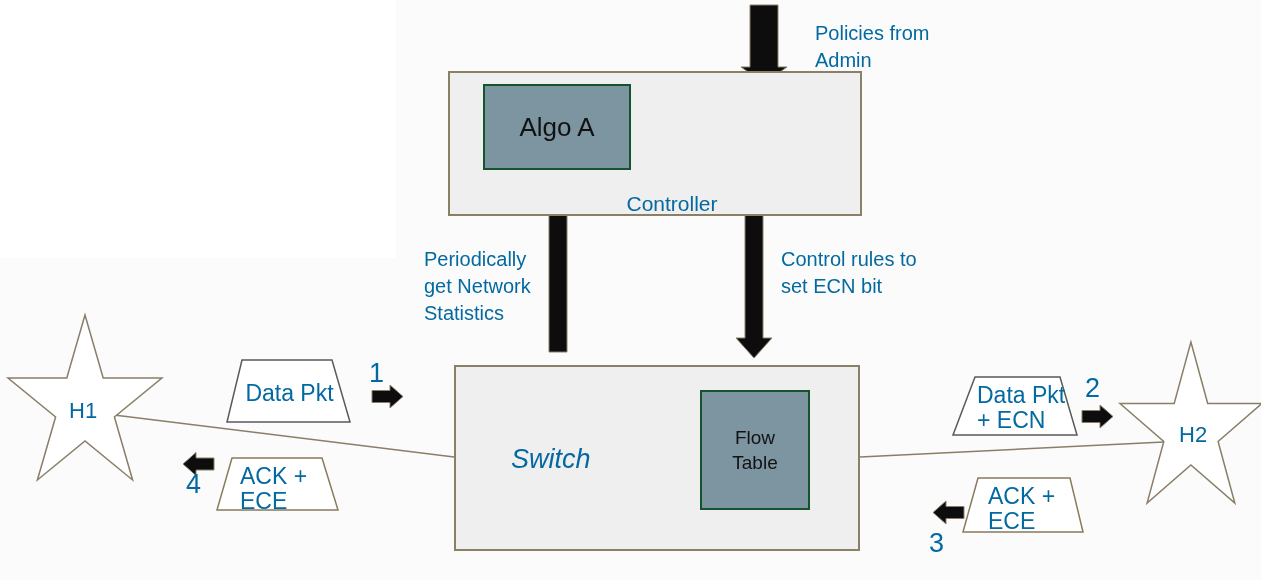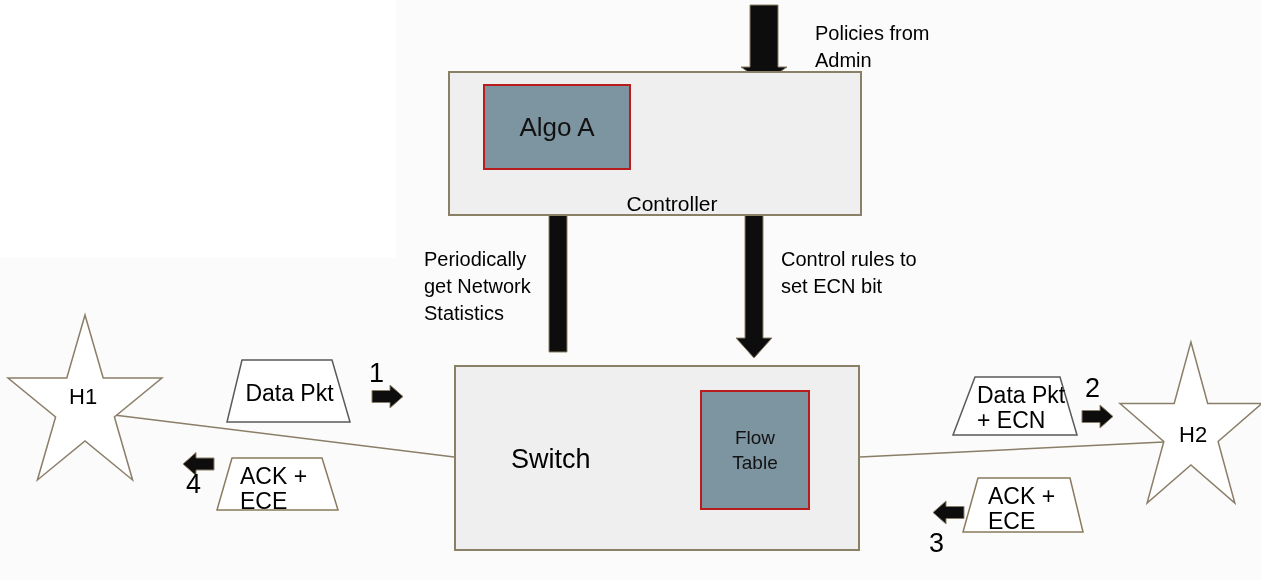--- a/index.html
+++ b/index.html
@@ -8,25 +8,25 @@
     background:#fbfbfb;
     font-family:"Liberation Sans",sans-serif;
     color:#121212;
   }
   .white-panel{
     position:absolute;left:0;top:0;width:396px;height:258px;background:#ffffff;
   }
   svg.layer{position:absolute;left:0;top:0;}
   .box{position:absolute;box-sizing:border-box;display:flex;align-items:center;justify-content:center;}
   .panel{background:#efefef;border:2px solid #8a8066;}
-  .node{background:#7d94a1;border:2px solid #b91c1c;}
-  .lbl{position:absolute;white-space:pre-line;color:#000000;}
+  .node{background:#7d94a1;border:2px solid #14532d;}
+  .lbl{position:absolute;white-space:pre-line;color:#0369a1;}
   .node-label{font-size:26px;}
   .controller-label{left:448px;top:192px;width:448px;text-align:center;font-size:21px;}
-  .switch-label{left:511px;top:444px;font-size:27px;}
+  .switch-label{left:511px;top:444px;font-size:27px;font-style:italic;}
   .flow-label{font-size:19px;line-height:25px;text-align:center;white-space:pre-line;}
   .annot{font-size:20px;line-height:27px;}
   .pkt{font-size:23px;line-height:25px;}
   .step{font-size:27px;}
   .host-label{font-size:22px;}
 </style>
 </head>
 <body>
 
 <div id="stage">
@@ -84,16 +84,16 @@
   <div class="lbl pkt" style="left:977px;top:383px;">Data Pkt
 + ECN</div>
   <div class="lbl pkt" style="left:988px;top:484px;">ACK +
 ECE</div>
 
   <div class="lbl step" style="left:369px;top:358px;">1</div>
   <div class="lbl step" style="left:1085px;top:373px;">2</div>
   <div class="lbl step" style="left:929px;top:528px;">3</div>
   <div class="lbl step" style="left:186px;top:469px;">4</div>
 
-  <div class="lbl host-label" style="left:69px;top:384px;">H1</div>
+  <div class="lbl host-label" style="left:69px;top:398px;">H1</div>
   <div class="lbl host-label" style="left:1179px;top:422px;">H2</div>
 
 </div>
 
 </body></html>

